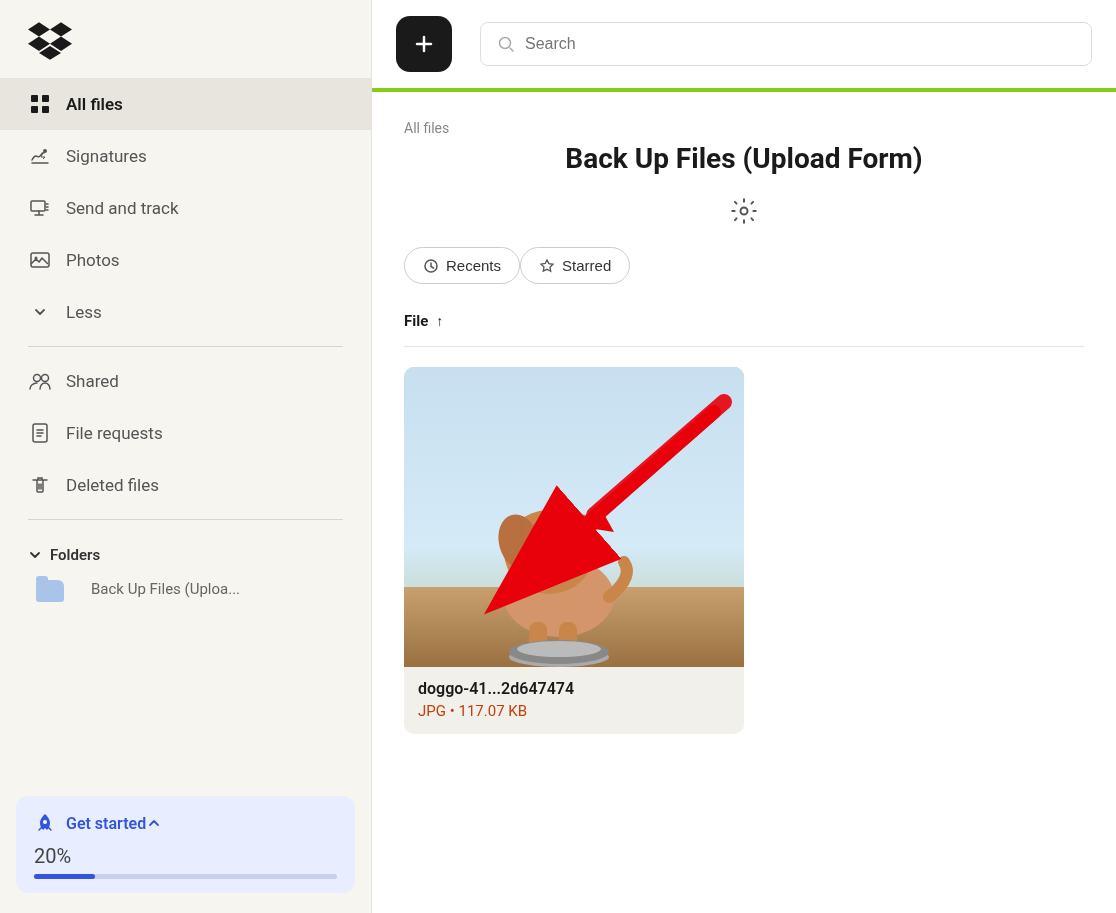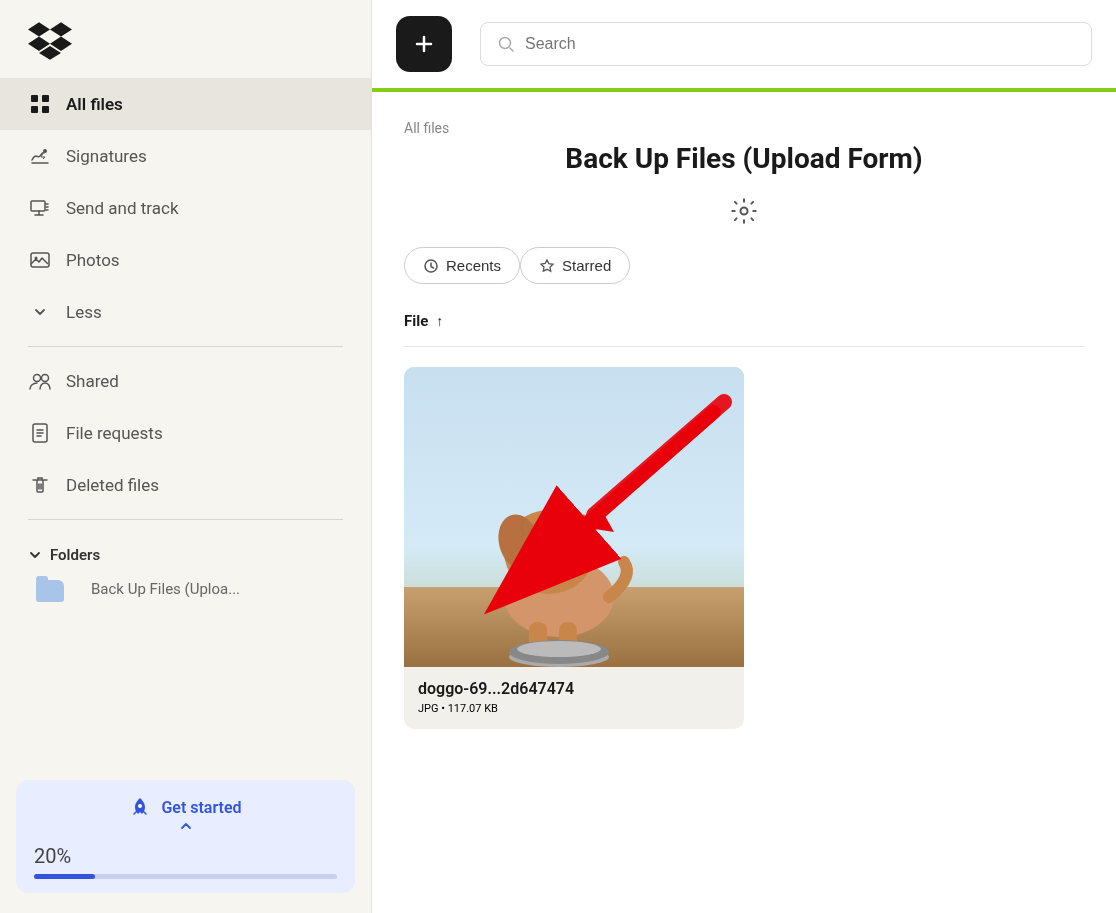--- a/index.html
+++ b/index.html
@@ -127,21 +127,20 @@
       margin: 12px 16px 20px 16px;
       background: #e8eeff;
       border-radius: 12px;
       padding: 16px 18px 14px 18px;
     }
 
     .get-started-header {
       display: flex;
       align-items: center;
       margin-bottom: 10px;
-      flex-direction: column;
     }
 
     .get-started-title {
       display: flex;
       align-items: center;
       gap: 10px;
       font-size: 16px;
       font-weight: 600;
       color: #3355dd;
     }
@@ -324,22 +323,22 @@
     }
 
     .file-name {
       font-size: 16px;
       font-weight: 600;
       color: #1a1a1a;
       margin-bottom: 4px;
     }
 
     .file-meta {
-      font-size: 11px;
-      color: #000000;
+      font-size: 15px;
+      color: #c2410c;
     }
   </style>
 </head>
 <body>
 
 <div class="sidebar">
   <div class="sidebar-logo">
 
     <svg class="dropbox-logo" viewBox="0 0 40 34" fill="none" xmlns="http://www.w3.org/2000/svg">
       <path d="M10 0L0 6.5L10 13L20 6.5L10 0Z" fill="#1a1a1a"></path>
@@ -589,18 +588,18 @@
             </marker>
           </defs>
           <line x1="310" y1="45" x2="185" y2="155" stroke="#e8000a" stroke-width="14" stroke-linecap="round" marker-end="url(#arrowhead)"></line>
 
           <path d="M320 35 L190 148" stroke="#e8000a" stroke-width="16" stroke-linecap="round" opacity="0.9"></path>
 
           <polygon points="178,160 195,138 210,165" fill="#e8000a"></polygon>
         </svg>
       </div>
       <div class="file-info">
-        <div class="file-name">doggo-69...2d647474</div>
+        <div class="file-name">doggo-41...2d647474</div>
         <div class="file-meta">JPG • 117.07 KB</div>
       </div>
     </div>
   </div>
 </div>
 
 </body></html>

